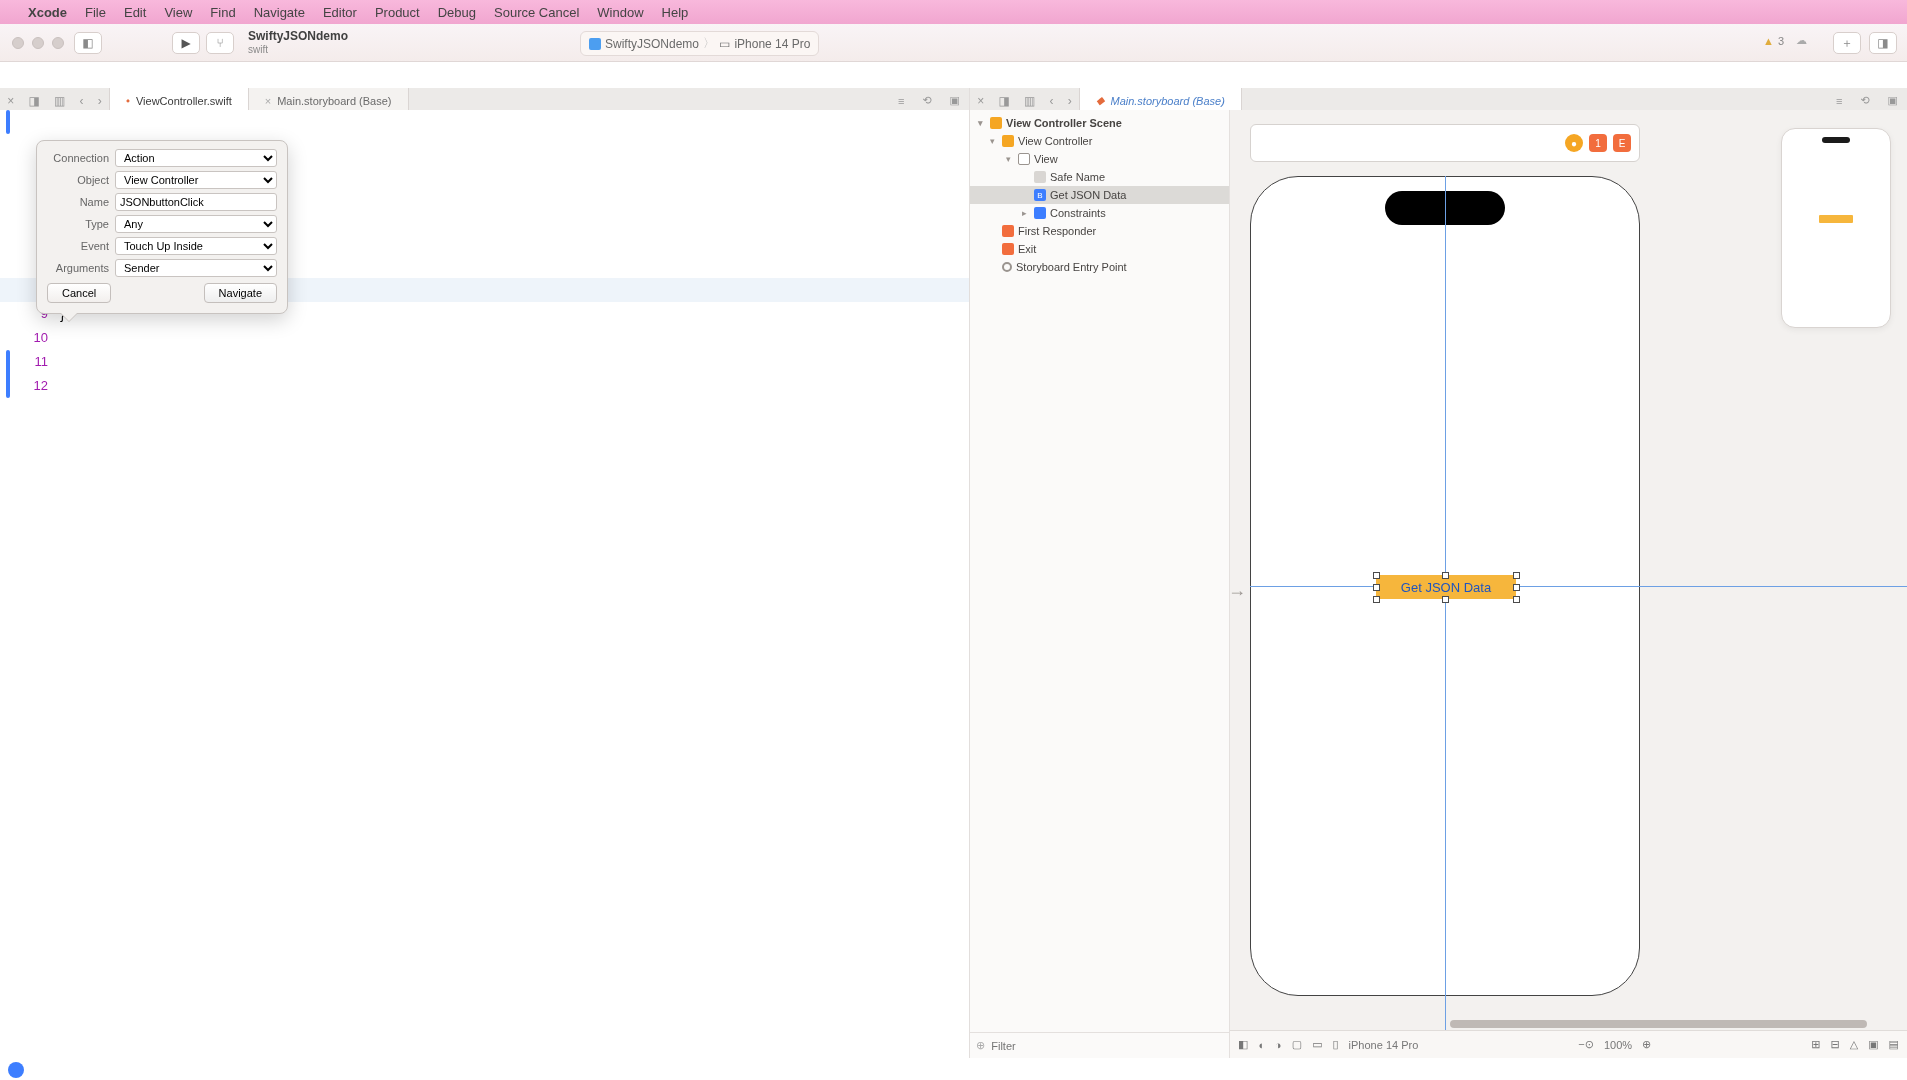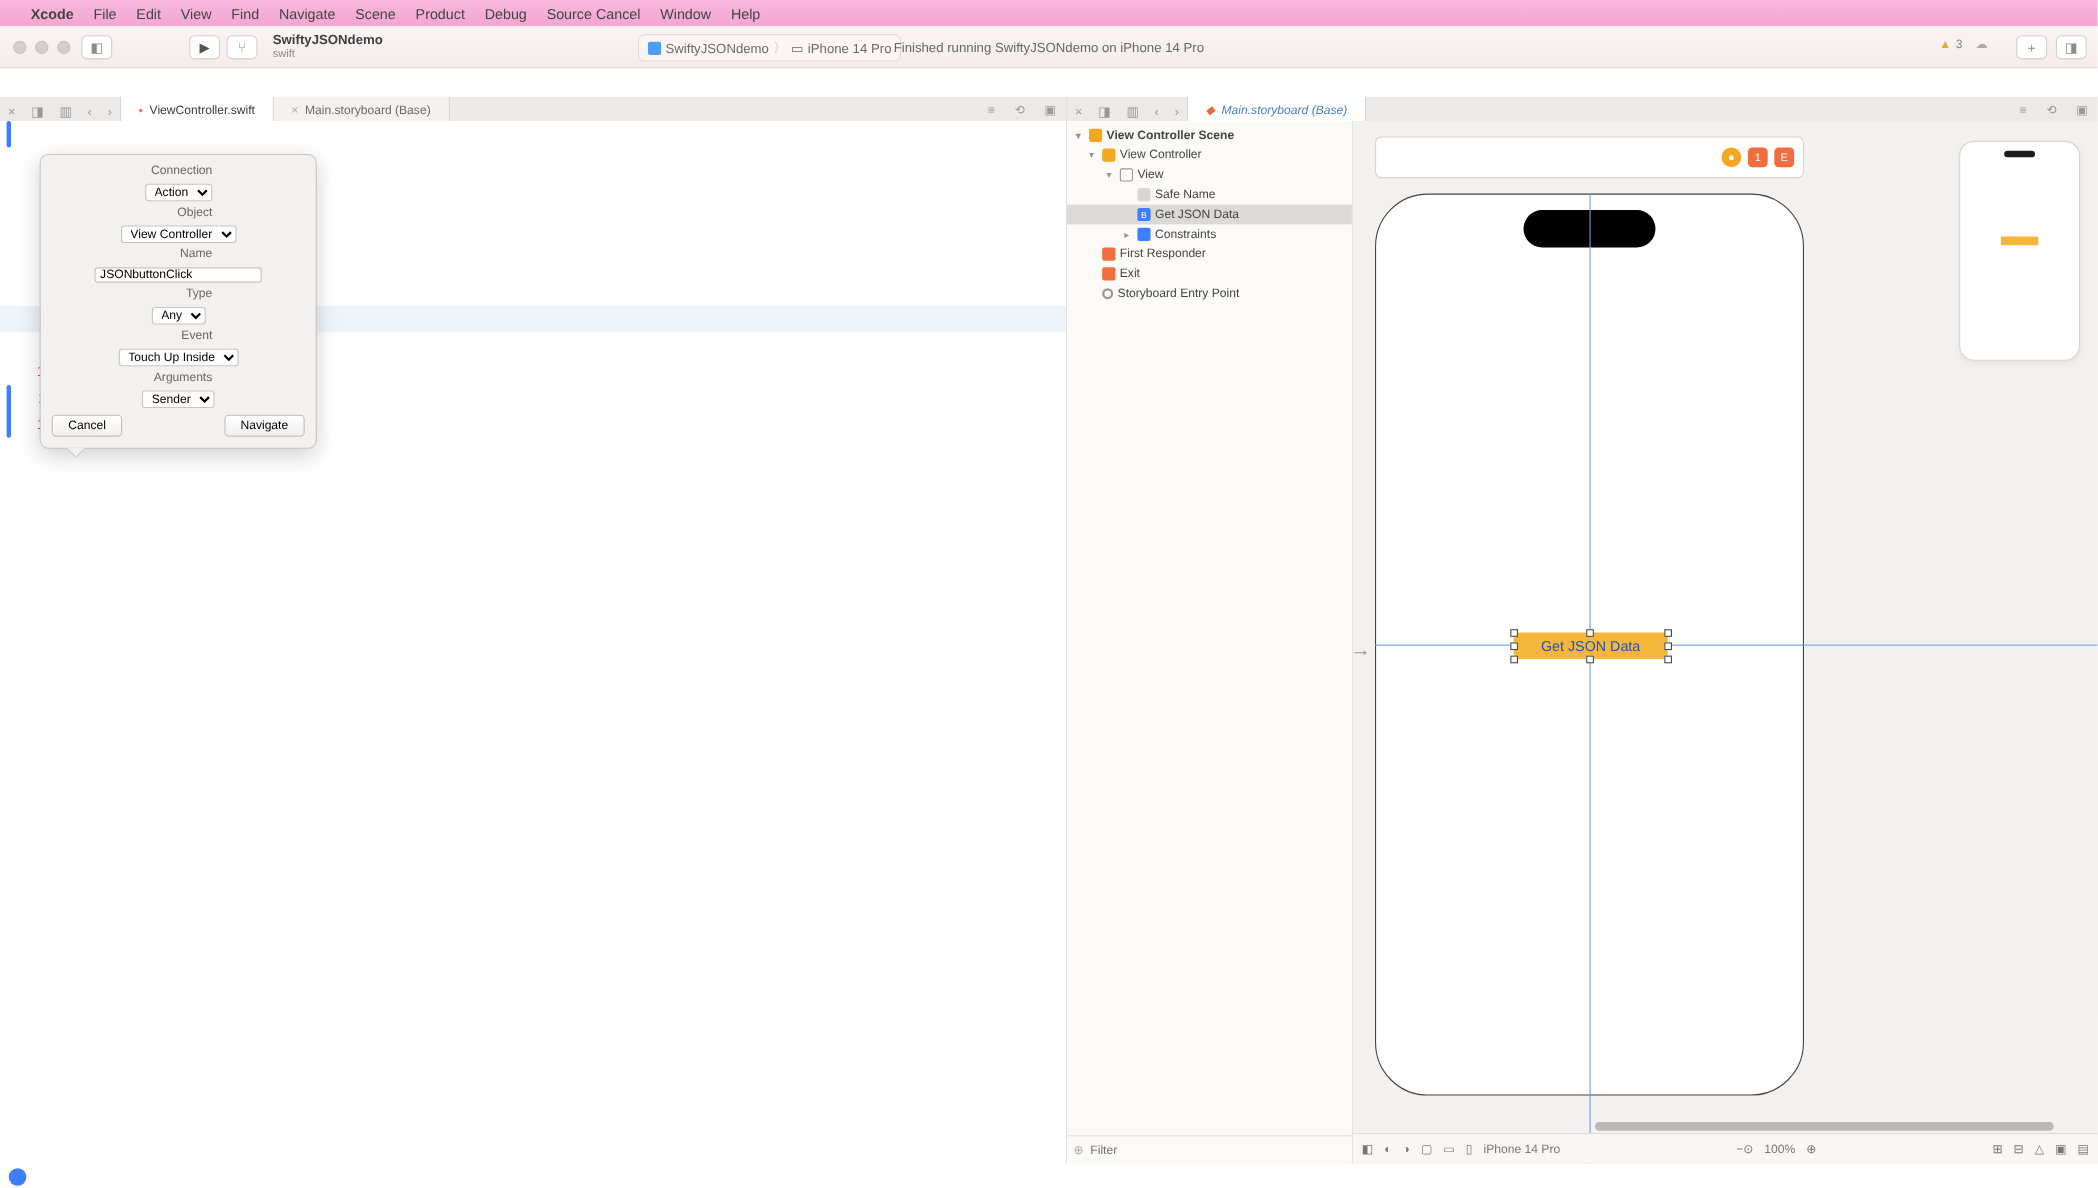--- a/index.html
+++ b/index.html
@@ -49,21 +49,21 @@
   .gutter { position:absolute; left:0; top:0; width:56px; color:#a21caf; text-align:right; padding-right:8px; line-height:24px; font-size:13px;}
   .gutter div{height:24px;}
   .code-lines { position:absolute; left:60px; top:0; right:0; line-height:24px;}
   .code-lines div{height:24px; white-space:pre;}
   .type { color:#3e6e9c; }
   .fname { color:#3e6e9c; }
   .hl-line { position:absolute; left:0; right:0; height:24px; background:#eef4fa; }
   .blue-bar { position:absolute; left:6px; width:4px; background:#3d7eff; border-radius:2px; }
   
   .popover { position:absolute; left:36px; top:30px; width:252px; background:#f3f1ef; border:1px solid #c8c3c0; border-radius:8px; box-shadow:0 6px 20px rgba(0,0,0,.18); padding:8px 10px 10px; font-size:11px; color:#444;}
-  .popover .row{display:flex; align-items:center; margin-bottom:4px; gap:6px;flex-direction:column;}
+  .popover .row{display:flex; align-items:center; margin-bottom:4px; gap:6px;}
   .popover .lbl{width:62px; text-align:right; color:#666;}
   .popover select, .popover input[type=text]{flex:1; height:18px; font-size:11px; border:1px solid #c9c4c1; border-radius:3px; background:#fff; padding:0 4px;}
   .popover .name-input{border:2px solid #3d7eff; outline:none;}
   .popover .btns{display:flex; justify-content:space-between; margin-top:6px;}
   .popover button{height:20px; font-size:11px; border:1px solid #c4bfbc; border-radius:4px; background:linear-gradient(#fff,#f2efed); padding:0 14px;}
   .popover button.primary{background:linear-gradient(#fff,#eee);}
   .popover .triangle{position:absolute; left:24px; bottom:-8px; width:0;height:0;border-left:8px solid transparent;border-right:8px solid transparent;border-top:8px solid #f3f1ef; filter:drop-shadow(0 1px 0 #c8c3c0);}
   
   .sb-outline { width:260px; background:#fbfaf9; border-right:1px solid #e4e0de; font-size:11px; color:#474442; padding-top:4px; position:relative; overflow:hidden;}
   .sb-outline .row{display:flex; align-items:center; height:18px; padding-left:8px; gap:4px;}
@@ -121,21 +121,21 @@
 <body>
 
 <div class="menubar">
   <span class="apple"></span>
   <span class="app">Xcode</span>
   <span>File</span>
   <span>Edit</span>
   <span>View</span>
   <span>Find</span>
   <span>Navigate</span>
-  <span>Scene</span>
+  <span>Editor</span>
   <span>Product</span>
   <span>Debug</span>
   <span>Source Cancel</span>
   <span>Window</span>
   <span>Help</span>
 </div>
 
 <div class="toolbar">
   <div class="traffic">
     <span></span>
@@ -149,21 +149,20 @@
     <div class="name">SwiftyJSONdemo</div>
     <div class="branch">swift</div>
   </div>
   <div class="scheme-box">
     <span class="jb-chip"></span>
     <span>SwiftyJSONdemo</span>
     <span class="sep">〉</span>
     <span>▭</span>
     <span>iPhone 14 Pro</span>
   </div>
-  <div class="status-center">Finished running SwiftyJSONdemo on iPhone 14 Pro</div>
   <div class="issues-pill">
     <span style="color:#e0ac3c;">▲</span>
     <span>3</span>
     <span style="margin-left:8px;color:#aaa;">☁</span>
   </div>
   <div class="tb-right">
     <div class="tb-btn">＋</div>
     <div class="tb-btn">◨</div>
   </div>
 </div>

